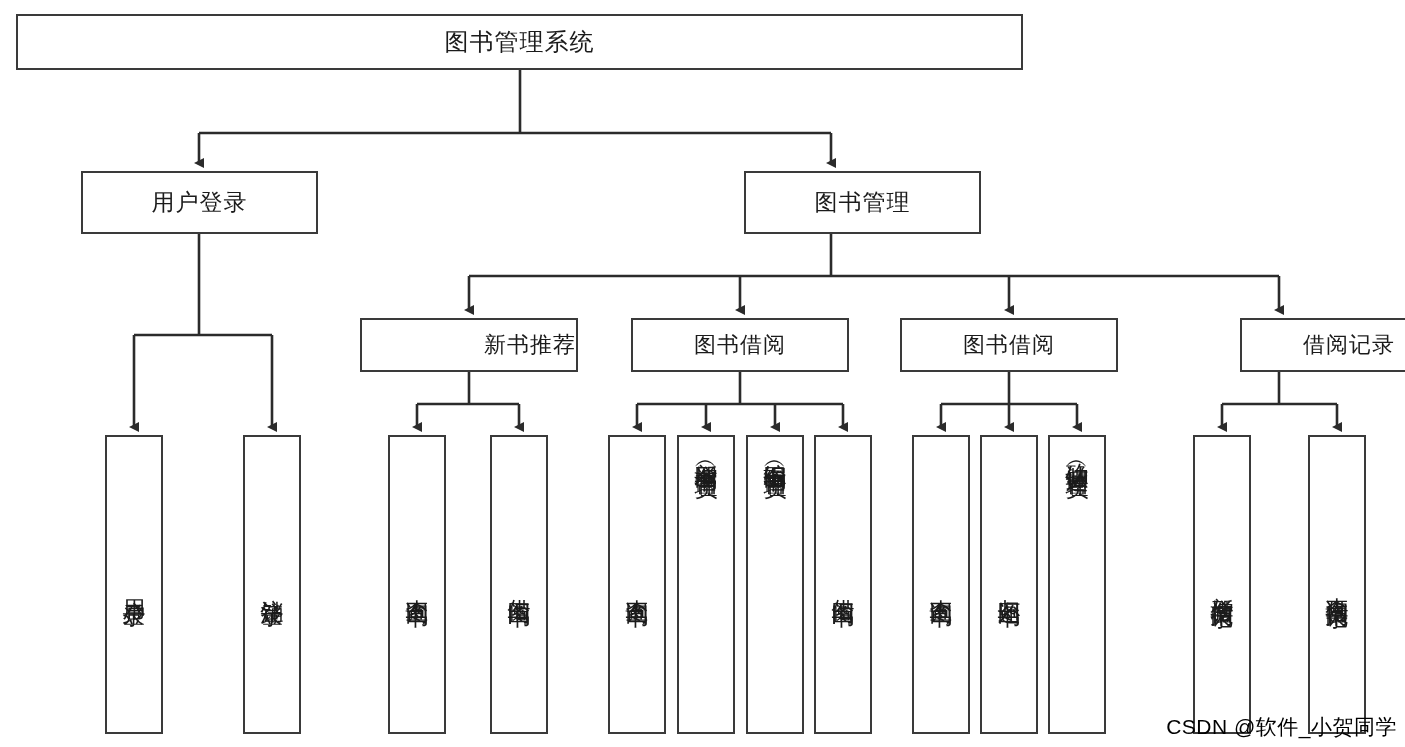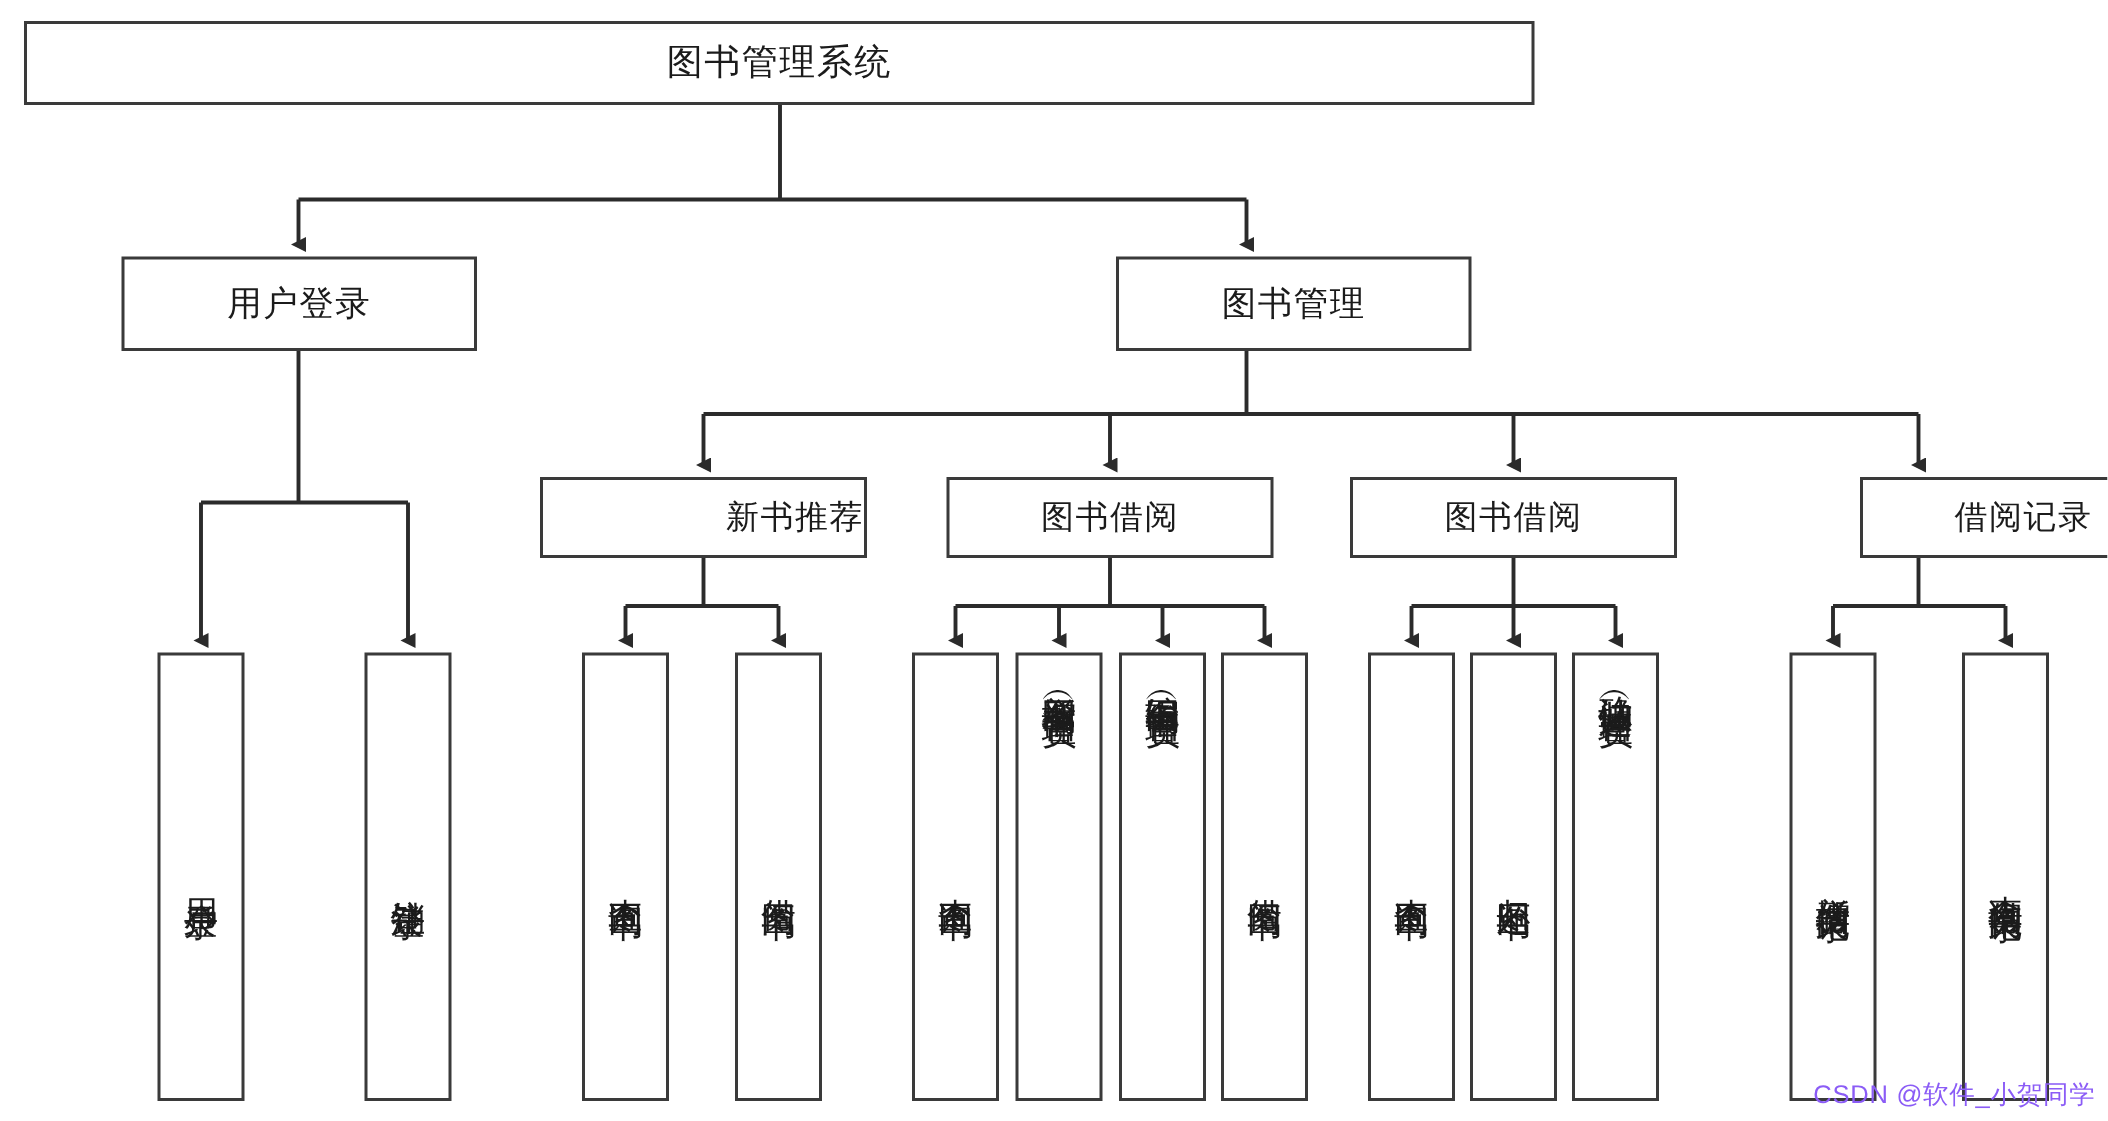--- a/index.html
+++ b/index.html
@@ -66,22 +66,22 @@
     color: #1b1b1b;
   }
   .leaf.centered {
     align-items: center;
     padding-top: 0;
   }
   .watermark {
     position: absolute;
     right: 8px;
     bottom: 6px;
-    font-size: 17px;
-    color: #8b5cf6;
+    font-size: 21px;
+    color: #000000;
     letter-spacing: 0.5px;
     white-space: nowrap;
   }
 </style>
 </head>
 <body>
 
 <div id="canvas">
 
   <svg class="connectors" viewBox="0 0 1405 747">

